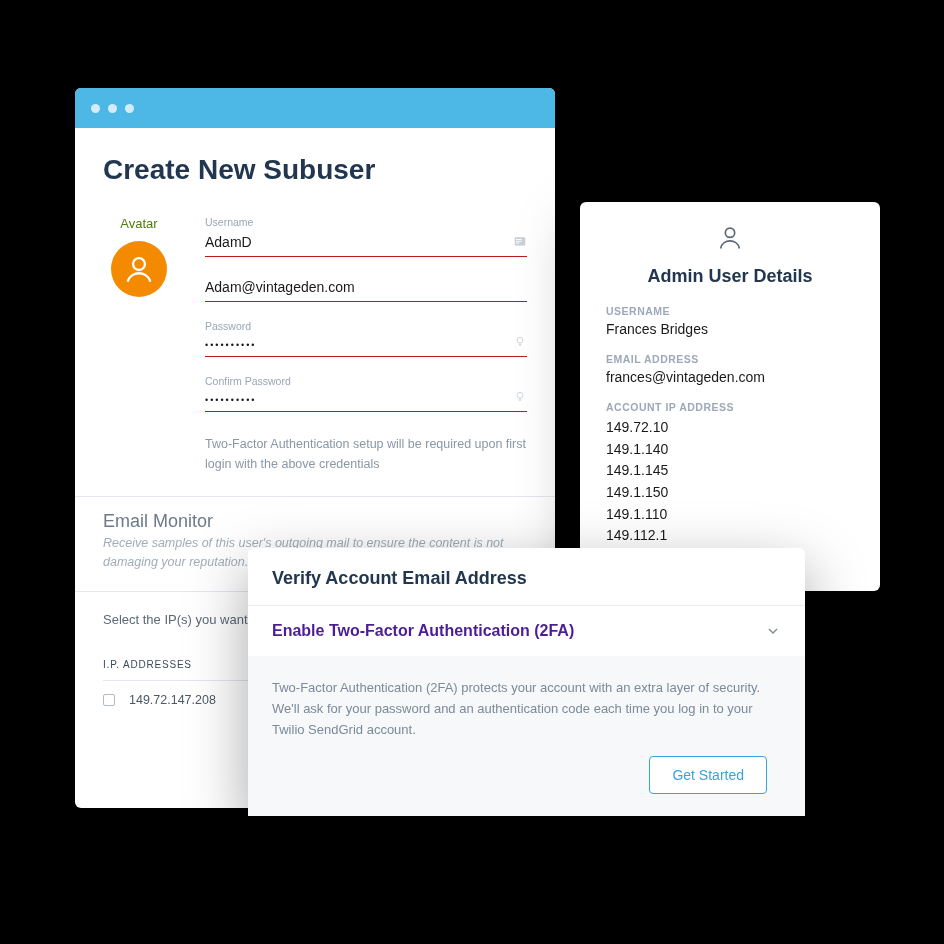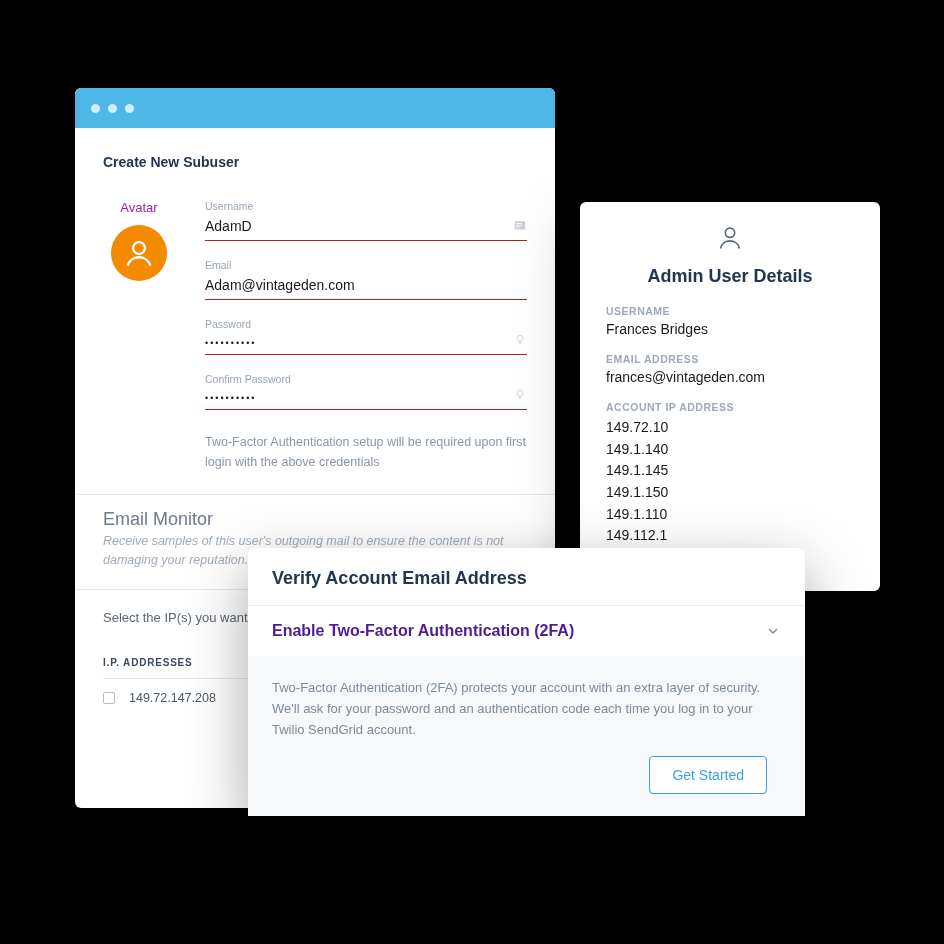--- a/index.html
+++ b/index.html
@@ -28,27 +28,27 @@
     background: #4db7e6;
     display: flex; align-items: center;
     padding: 0 16px; gap: 8px;
   }
   .tb-dot {
     width: 9px; height: 9px; border-radius: 50%;
     background: rgba(255,255,255,0.75);
   }
   .subuser-body { padding: 26px 28px 0 28px; }
   .page-title {
-    font-size: 14px; font-weight: 800; color: #22374f;
+    font-size: 28px; font-weight: 800; color: #22374f;
     margin-bottom: 30px;
   }
   .form-area { display: flex; gap: 30px; margin-bottom: 22px; }
   .avatar-col { width: 72px; text-align: center; }
   .avatar-label {
-    font-size: 13px; color: #a21caf; margin-bottom: 10px;
+    font-size: 13px; color: #4d7c0f; margin-bottom: 10px;
   }
   .avatar-circle {
     width: 56px; height: 56px; border-radius: 50%;
     background: #f38a00; margin: 0 auto;
     display: flex; align-items: center; justify-content: center;
   }
   .fields-col { flex: 1; }
   .field { margin-bottom: 18px; position: relative; }
   .field-label {
     font-size: 10.5px; color: #9aa6b3; display: block; margin-bottom: 2px;
@@ -71,21 +71,21 @@
   .email-monitor { padding: 14px 0 18px 0; }
   .em-title { font-size: 18px; color: #6c7a89; margin-bottom: 2px; }
   .em-desc { font-size: 12.5px; font-style: italic; color: #a0adb9; line-height: 1.55; }
   .ip-select { padding: 20px 0 0 0; }
   .ip-select-text { font-size: 13px; color: #5b6876; margin-bottom: 22px; }
   .ip-table-head {
     display: flex; gap: 24px; padding: 10px 0;
     border-bottom: 1px solid #e2e8ee;
   }
   .ip-th {
-    font-size: 10px; font-weight: 700; letter-spacing: 0.8px;
+    font-size: 10px; font-weight: 400; letter-spacing: 0.8px;
     color: #3a4a5c;
   }
   .ip-row {
     display: flex; align-items: center; gap: 14px;
     padding: 12px 0; font-size: 12.5px; color: #4b5865;
   }
   .ip-chk {
     width: 12px; height: 12px; border: 1px solid #b0bcc7; border-radius: 2px;
   }
   .ip-cell1 { width: 110px; }
@@ -174,21 +174,20 @@
           <label class="field-label">Username</label>
           <input class="field-input" value="AdamD" style="">
           <svg class="field-icon" viewBox="0 0 24 24">
             <rect x="3" y="4" width="18" height="14" rx="1" fill="#8a97a5"></rect>
             <rect x="5" y="7" width="10" height="1.5" fill="#fff"></rect>
             <rect x="5" y="10" width="10" height="1.5" fill="#fff"></rect>
             <rect x="5" y="13" width="6" height="1.5" fill="#fff"></rect>
           </svg>
         </div>
         <div class="field">
-          <label class="field-label">Email</label>
           <input class="field-input" value="Adam@vintageden.com" style="">
         </div>
         <div class="field">
           <label class="field-label">Password</label>
           <input class="field-input" style="letter-spacing: 2px; font-size: 9px;" value="••••••••••">
           <svg class="field-icon" viewBox="0 0 24 24" fill="none" stroke="#8a97a5" stroke-width="1.5">
             <circle cx="12" cy="9" r="5"></circle>
               <path d="M12 14v5m-2-2h4"></path>
           </svg>
         </div>

